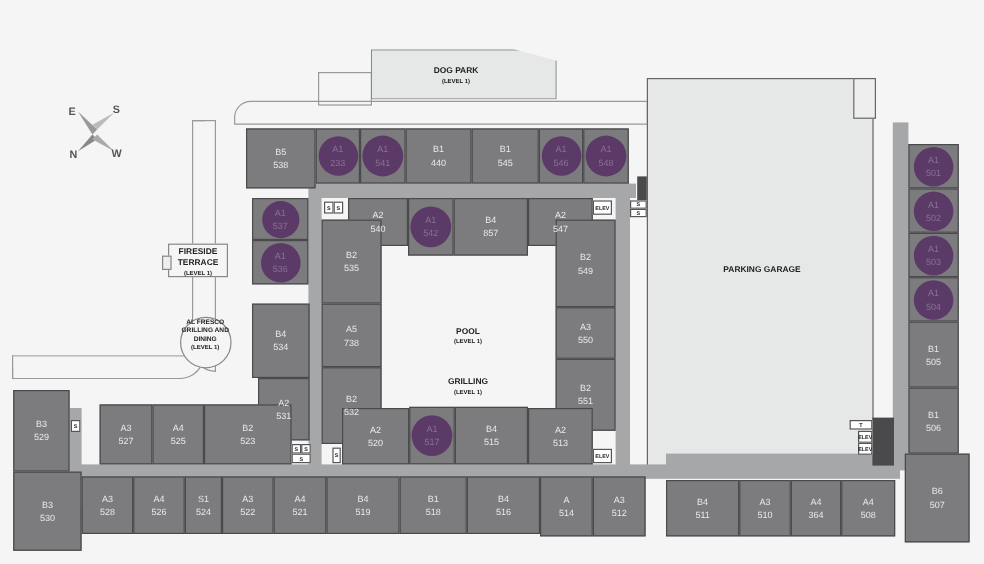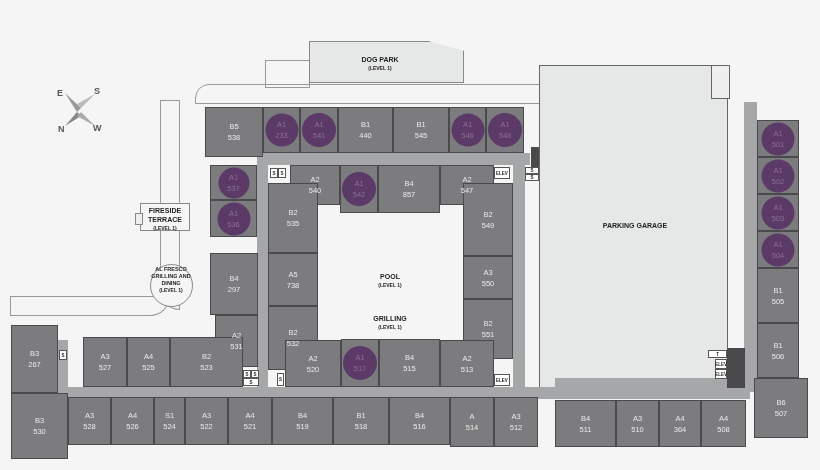--- a/index.html
+++ b/index.html
@@ -119,21 +119,21 @@
       <span>A1</span>
       <span>537</span>
     </div>
     <div class="unit a1" style="left: 210px; top: 200px; width: 47px; height: 37px;">
       <div class="circle" style="width: 33px; height: 33px; background: rgb(92, 58, 104);"></div>
       <span>A1</span>
       <span>536</span>
     </div>
     <div class="unit" style="left: 210px; top: 253px; width: 48px; height: 62px;">
       <span>B4</span>
-      <span>297</span>
+      <span>534</span>
     </div>
     <div class="unit" style="left: 290px; top: 165px; width: 50px; height: 40px;">
       <span>A2</span>
       <span>540</span>
     </div>
     <div class="unit a1" style="left: 340px; top: 165px; width: 38px; height: 48px;">
       <div class="circle" style="width: 34px; height: 34px; background: rgb(92, 58, 104);"></div>
       <span>A1</span>
       <span>542</span>
     </div>
@@ -197,21 +197,21 @@
     <div class="unit" style="left: 127px; top: 337px; width: 43px; height: 50px;">
       <span>A4</span>
       <span>525</span>
     </div>
     <div class="unit" style="left: 83px; top: 337px; width: 44px; height: 50px;">
       <span>A3</span>
       <span>527</span>
     </div>
     <div class="unit" style="left: 11px; top: 325px; width: 47px; height: 68px;">
       <span>B3</span>
-      <span>267</span>
+      <span>529</span>
     </div>
     <div class="unit" style="left: 11px; top: 393px; width: 57px; height: 66px;">
       <span>B3</span>
       <span>530</span>
     </div>
     <div class="unit" style="left: 68px; top: 397px; width: 43px; height: 48px;">
       <span>A3</span>
       <span>528</span>
     </div>
     <div class="unit" style="left: 111px; top: 397px; width: 43px; height: 48px;">
@@ -259,21 +259,21 @@
       <span>510</span>
     </div>
     <div class="unit" style="left: 659px; top: 400px; width: 42px; height: 47px;">
       <span>A4</span>
       <span>364</span>
     </div>
     <div class="unit" style="left: 701px; top: 400px; width: 45px; height: 47px;">
       <span>A4</span>
       <span>508</span>
     </div>
-    <div class="unit" style="left: 754px; top: 378px; width: 54px; height: 60px;">
+    <div class="unit" style="left: 754px; top: 378px; width: 54px; height: 74px;">
       <span>B6</span>
       <span>507</span>
     </div>
     <div class="unit a1" style="left: 757px; top: 120px; width: 42px; height: 37px;">
       <div class="circle" style="width: 33px; height: 33px; background: rgb(92, 58, 104);"></div>
       <span>A1</span>
       <span>501</span>
     </div>
     <div class="unit a1" style="left: 757px; top: 157px; width: 42px; height: 37px;">
       <div class="circle" style="width: 33px; height: 33px; background: rgb(92, 58, 104);"></div>

